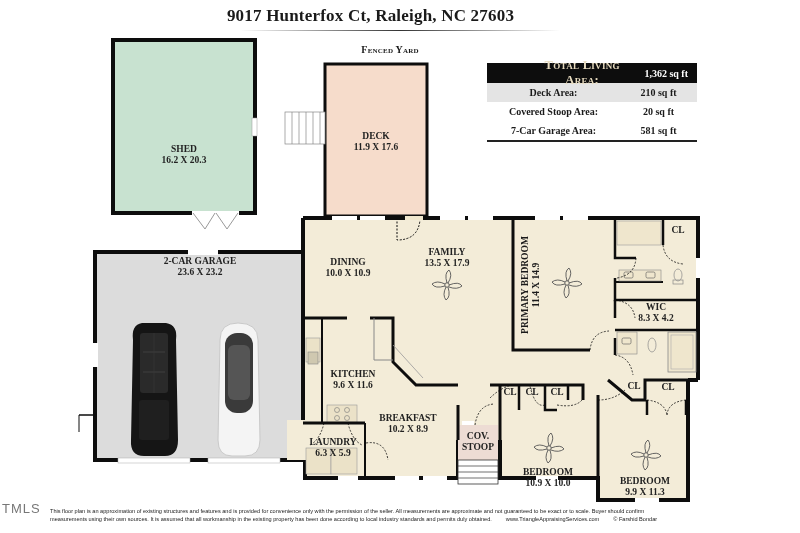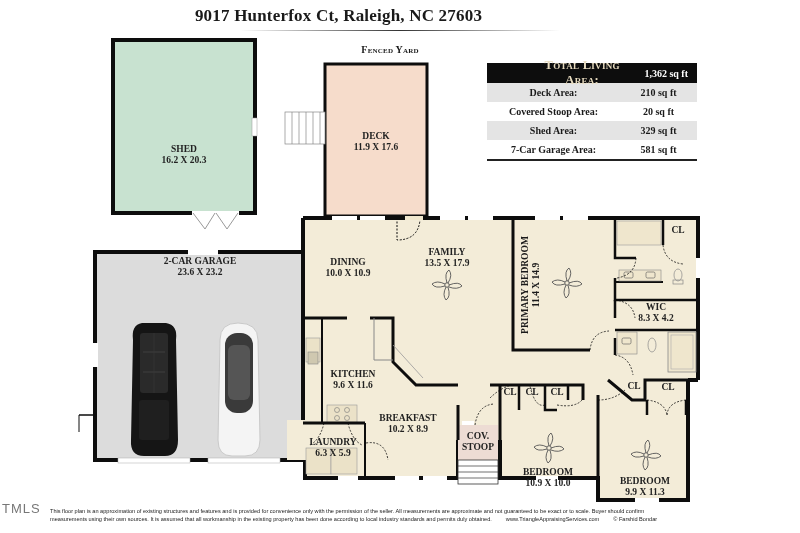--- a/index.html
+++ b/index.html
@@ -1,17 +1,17 @@
 <!DOCTYPE html>
 <html><head>
 <meta charset="utf-8">
 <style>
   html, body { margin:0; padding:0; background:#ffffff; }
   body { width:800px; height:533px; position:relative; overflow:hidden; font-family:"Liberation Serif", "DejaVu Serif", serif; color:#1a1a1a; }
-  .title { position:absolute; left:0; width:677px; top:6px; text-align:center; font-weight:bold; font-size:17px; letter-spacing:0.2px; }
+  .title { position:absolute; left:0; width:677px; top:6px; text-align:center; font-weight:bold; font-size:17px; letter-spacing:0.2px;padding-left:32px; }
   .title-rule { position:absolute; left:240px; width:320px; top:30px; height:1px; background:linear-gradient(to right, rgba(0,0,0,0), #333 50%, rgba(0,0,0,0)); }
   .fenced { position:absolute; left:330px; top:44px; width:120px; text-align:center; font-size:10px; font-weight:bold; font-variant:small-caps; letter-spacing:0.2px; }
   svg.plan { position:absolute; left:0; top:0; }
   .lbl { position:absolute; text-align:center; font-weight:bold; font-size:9.5px; line-height:11px; color:#222; white-space:nowrap; }
   .lbl-vert { position:absolute; font-weight:bold; font-size:9.5px; line-height:11px; transform-origin:0 0; transform:rotate(-90deg); white-space:nowrap; text-align:center; }
   .area-table { position:absolute; left:487px; top:63px; width:210px; border-collapse:collapse; font-size:10px; font-weight:bold; }
   .area-table .row { display:flex; height:19px; align-items:center; }
   .area-table .row .k { width:133px; text-align:center; }
   .area-table .row .v { width:77px; text-align:center; }
   .area-table .row.head { background:#0d0d0d; color:#e8dcc0; height:20px; }
@@ -285,24 +285,20 @@
     <div class="v">1,362 sq ft</div>
   </div>
   <div class="row shade">
     <div class="k">Deck Area:</div>
     <div class="v">210 sq ft</div>
   </div>
   <div class="row">
     <div class="k">Covered Stoop Area:</div>
     <div class="v">20 sq ft</div>
   </div>
-  <div class="row shade">
-    <div class="k">Shed Area:</div>
-    <div class="v">329 sq ft</div>
-  </div>
   <div class="row">
     <div class="k">7-Car Garage Area:</div>
     <div class="v">581 sq ft</div>
   </div>
   <div class="bottom-rule"></div>
 </div>
 
 <div class="mls">TMLS</div>
 <div class="disclaimer">
   <div>This floor plan is an approximation of existing structures and features and is provided for convenience only with the permission of the seller.  All measurements are approximate and not guaranteed to be exact or to scale.  Buyer should confirm</div>

